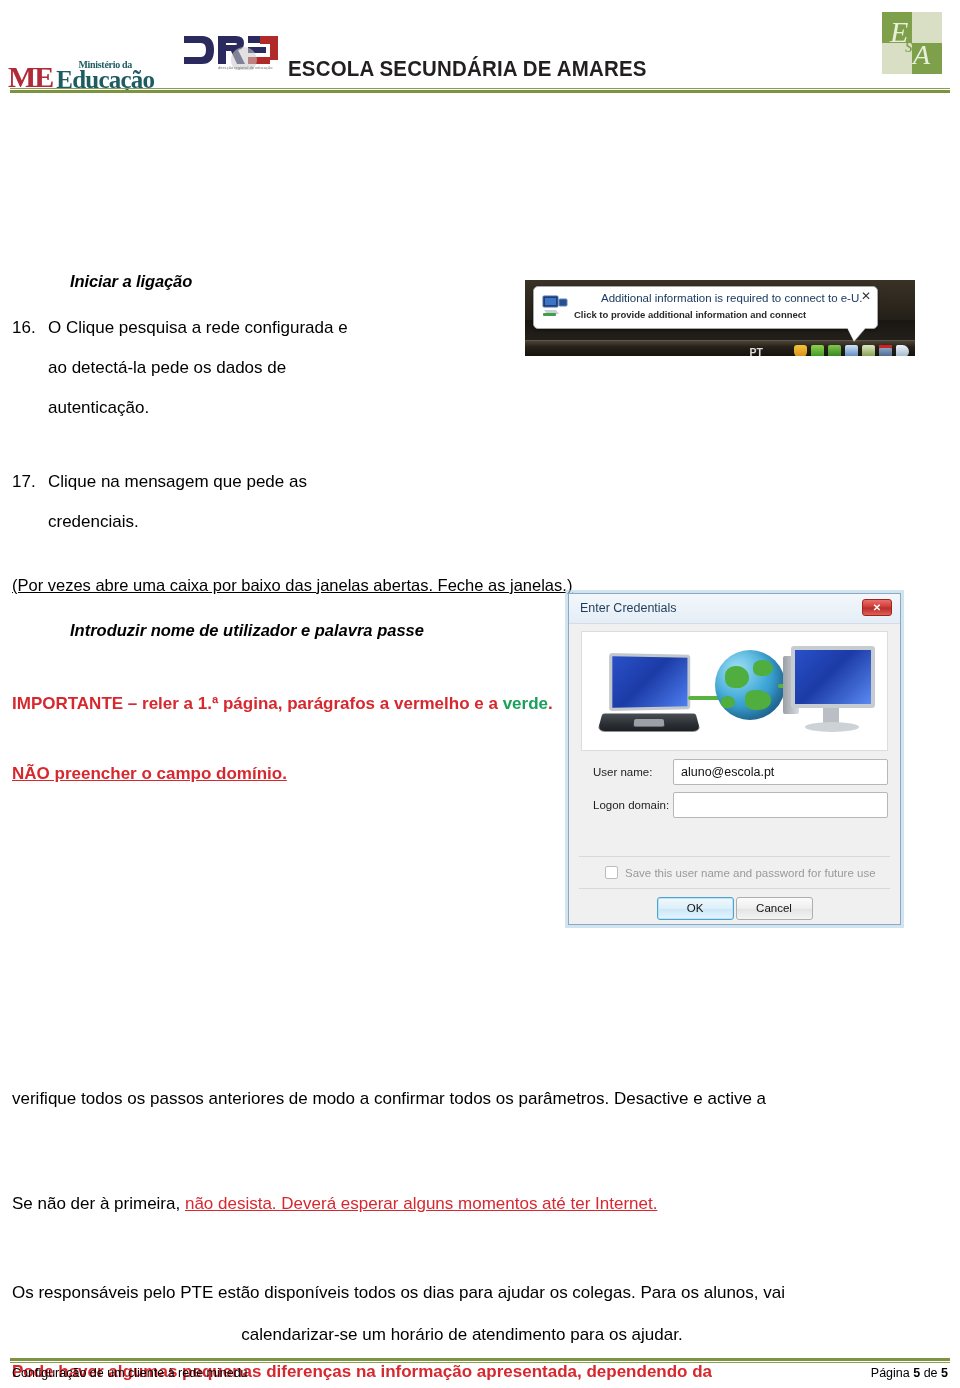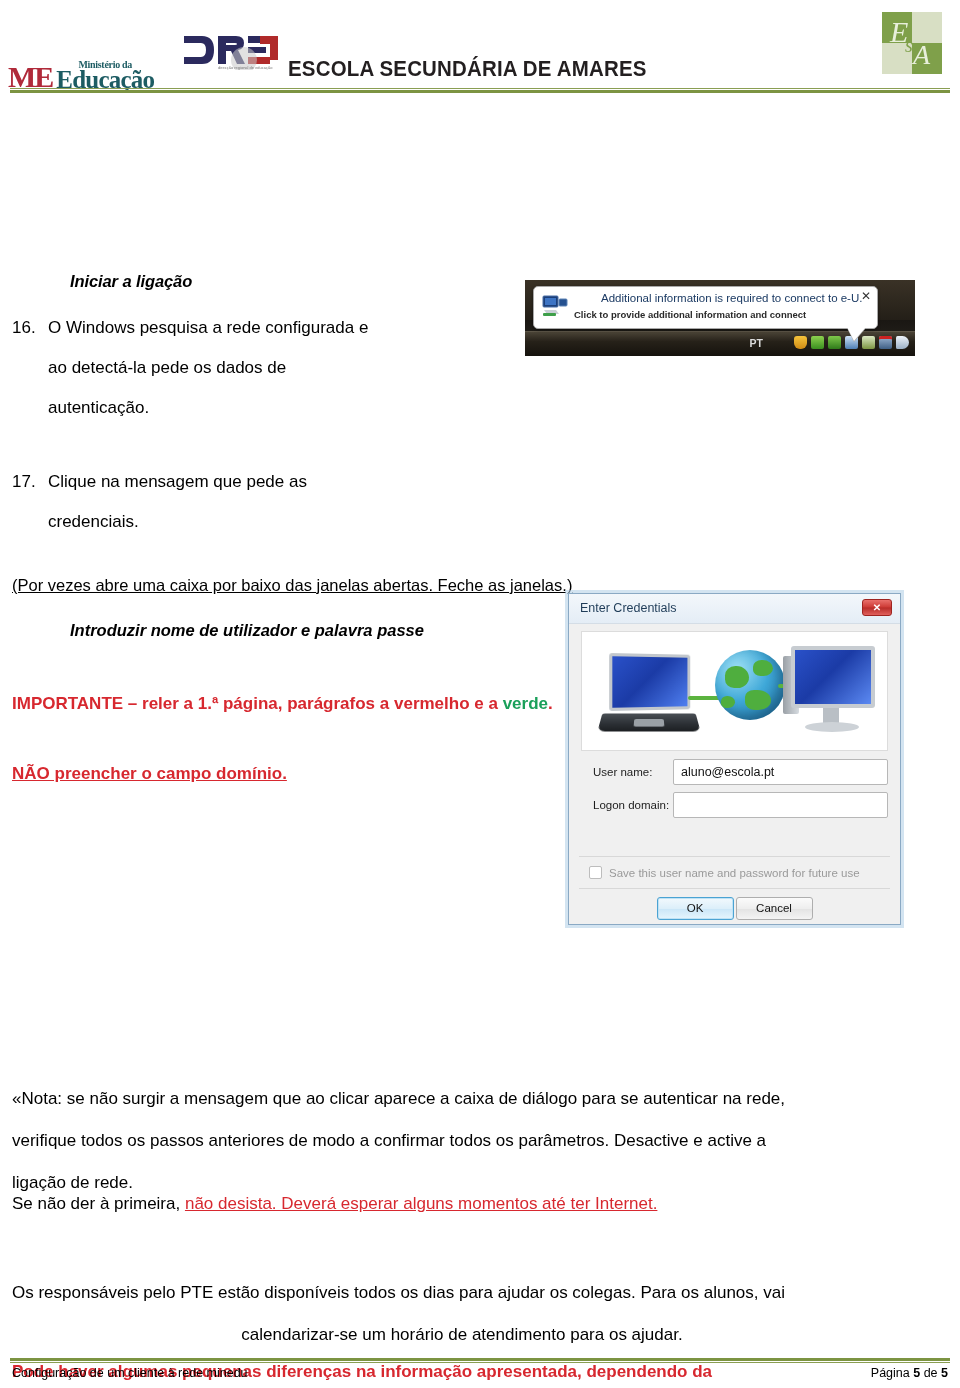--- a/index.html
+++ b/index.html
@@ -148,21 +148,21 @@
   .footer b { font-weight:bold; }
 
   
   .notif-shot {
     position:absolute; left:525px; top:280px;
     width:390px; height:76px;
     background:linear-gradient(180deg,#3a3226 0%, #241f18 52%, #1a1713 53%, #2a2620 100%);
     overflow:hidden;
   }
   .notif-taskbar {
-    position:absolute; left:0; right:0; bottom:0; height:25px;
+    position:absolute; left:0; right:0; bottom:0; height:16px;
     background:linear-gradient(180deg,#4a4336 0%,#262119 40%,#15120d 100%);
     border-top:1px solid #5d5648;
     padding-left:28px;
   }
   .notif-balloon {
     position:absolute; left:8px; top:6px;
     width:345px; height:43px;
     background:#ffffff;
     border:1px solid #a9a9a9;
     border-radius:5px;
@@ -324,21 +324,21 @@
     color:#111;
     padding:4px 7px;
     font-family:"Liberation Sans", sans-serif;
   }
   .cred-inp.pw { letter-spacing:1.5px; font-size:11px; }
   .cred-sep {
     position:absolute; left:10px; right:10px; top:262px;
     border-top:1px solid #d8d8d8;
   }
   .cred-save {
-    position:absolute; left:20px; top:272px;
+    position:absolute; left:36px; top:272px;
     display:flex; align-items:flex-end; gap:7px;
   }
   .cred-chk {
     width:13px; height:13px; background:#fff;
     border:1px solid #bdbdbd; border-radius:2px;
   }
   .cred-save-lbl { font-size:11.5px; color:#9a9a9a; }
   .cred-sep2 {
     position:absolute; left:10px; right:10px; top:294px;
     border-top:1px solid #d8d8d8;
@@ -403,21 +403,21 @@
   <div class="header-rule"></div>
 </div>
 
 <div class="content">
 
   <div class="subhead">Iniciar a ligação</div>
 
   <div class="numbered" id="item16">
     <span class="num-label">16.</span>
     <div class="num-body">
-      <div>O Windows pesquisa a rede configurada e</div>
+      <div>O Clique pesquisa a rede configurada e</div>
       <div>ao detectá-la pede os dados de</div>
       <div class="lastline">autenticação.</div>
     </div>
   </div>
 
   <div class="numbered" id="item17">
     <span class="num-label">17.</span>
     <div class="num-body">
       <div>Clique na mensagem que pede as</div>
       <div class="lastline">credenciais.</div>
@@ -428,23 +428,21 @@
 
   <div class="subhead2">Introduzir nome de utilizador e palavra passe</div>
 
   <div class="important">
     <span>IMPORTANTE – reler a 1.ª página, parágrafos a vermelho e a </span><span class="green">verde</span><span>.</span>
   </div>
 
   <div class="nao-preencher">NÃO preencher o campo domínio.</div>
 
   <div class="nota">
-    <div>«Nota: se não surgir a mensagem que ao clicar aparece a caixa de diálogo para se autenticar na rede,</div>
     <div>verifique todos os passos anteriores de modo a confirmar todos os parâmetros. Desactive e active a</div>
-    <div class="lastline">ligação de rede.</div>
   </div>
 
   <div class="senao">
     <span>Se não der à primeira, </span><span class="redlink">não desista. Deverá esperar alguns momentos até ter Internet.</span>
   </div>
 
   <div class="responsaveis">
     <div>Os responsáveis pelo PTE estão disponíveis todos os dias para ajudar os colegas. Para os alunos, vai</div>
     <div class="lastline">calendarizar-se um horário de atendimento para os ajudar.</div>
   </div>

